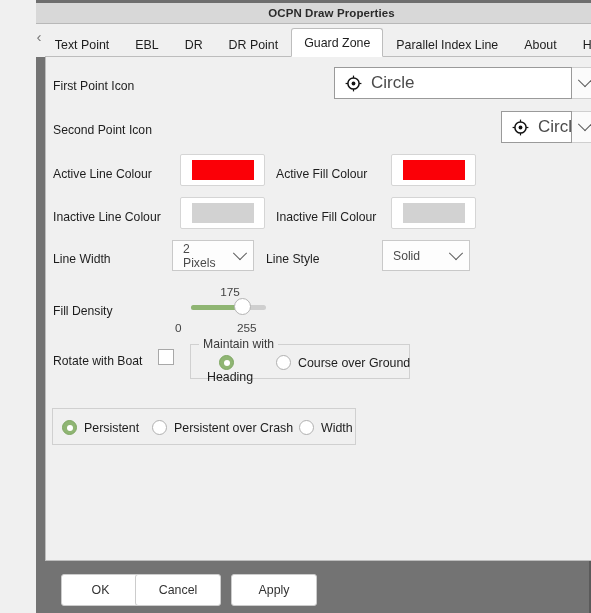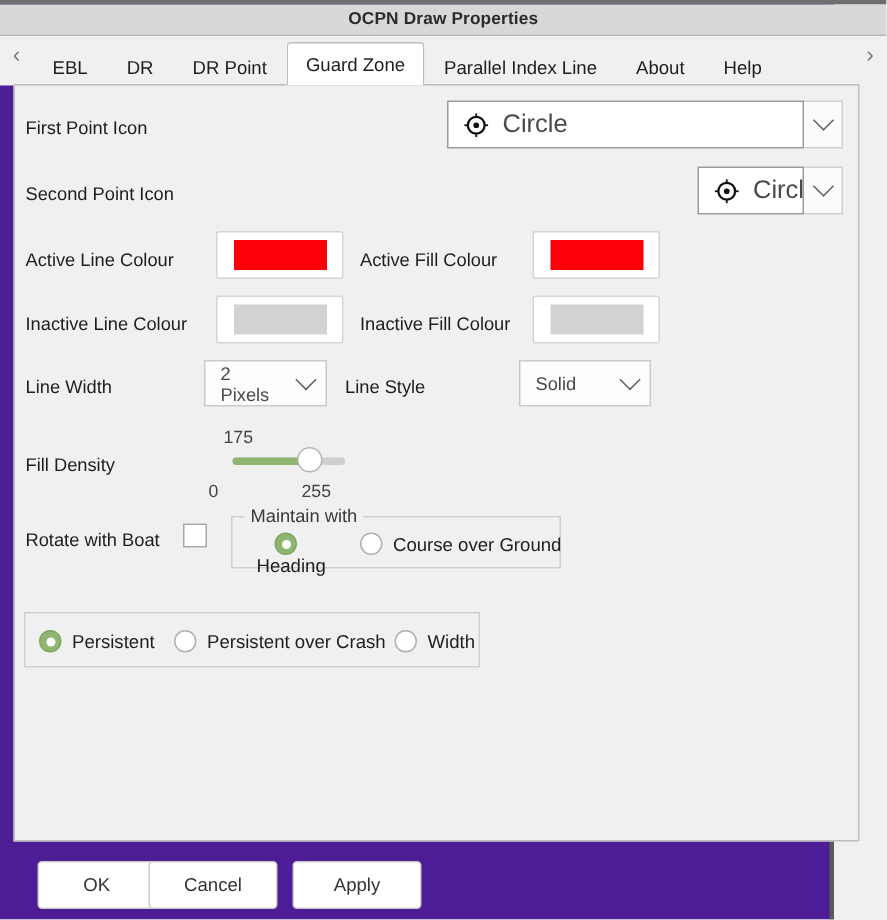--- a/index.html
+++ b/index.html
@@ -5,23 +5,24 @@
   html, body {
     margin: 0; padding: 0;
     width: 591px; height: 613px;
     overflow: hidden;
     background: #f0f0f0;
     font-family: "Liberation Sans", sans-serif;
   }
   #app {
     position: relative;
     width: 556px; height: 613px;
-    background: #4c1d95;
+    background: #737373;
     box-sizing: border-box;
     border-right: 3px solid #5a5a5a;
+    margin-left: 36px;
   }
   
   .topstrip {
     position: absolute; left: 0; top: 0; width: 591px; height: 3px;
     background: #6e6e6e;
   }
   .titlebar {
     position: absolute; left: 0; top: 3px; width: 591px; height: 20px;
     background: #d8d8d8;
     border-bottom: 1px solid #b8b8b8;
@@ -154,20 +155,21 @@
 
   <div class="topstrip"></div>
 
   <div class="titlebar">
     <span class="ttl">OCPN Draw Properties</span>
   </div>
 
   <div class="tabbar">
     <div class="tabscroll">‹</div>
     <div class="tabs">
+      <div class="tab">Text Point</div>
       <div class="tab">EBL</div>
       <div class="tab">DR</div>
       <div class="tab">DR Point</div>
       <div class="tab active">Guard Zone</div>
       <div class="tab">Parallel Index Line</div>
       <div class="tab">About</div>
       <div class="tab">Help</div>
     </div>
     <div class="tabscroll">›</div>
   </div>
@@ -251,21 +253,21 @@
       <span class="lbl">Line Style</span>
     </div>
     <div class="row sel" style="left:336px; top:183px; width:88px;">
       <span>Solid</span>
       <span class="chev"></span>
     </div>
 
     <div class="row" style="left:7px; top:244px;">
       <span class="lbl">Fill Density</span>
     </div>
-    <div class="row" style="left:139px; top:225px; width:90px; text-align:left;">
+    <div class="row" style="left:139px; top:225px; width:90px; text-align:center;">
       <span class="snum">175</span>
     </div>
     <div class="row slider-wrap" style="left:145px; top:246px;">
       <span class="strack"></span>
       <span class="sfill" style="width: 51.45px; background: rgb(143, 181, 115);"></span>
       <span class="sthumb" style="left: 42.95px;"></span>
     </div>
     <div class="row" style="left:129px; top:261px;">
       <span class="snum">0</span>
     </div>

